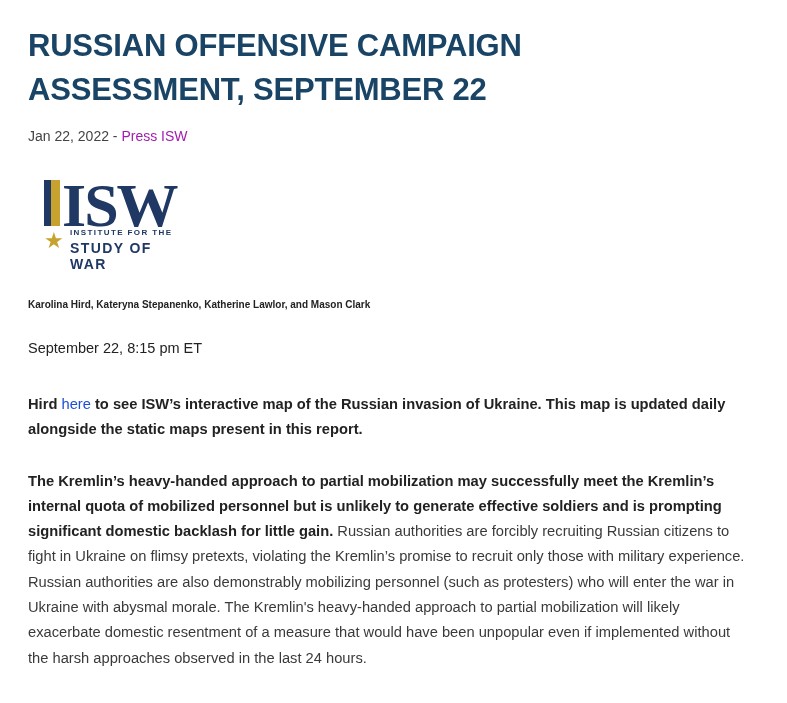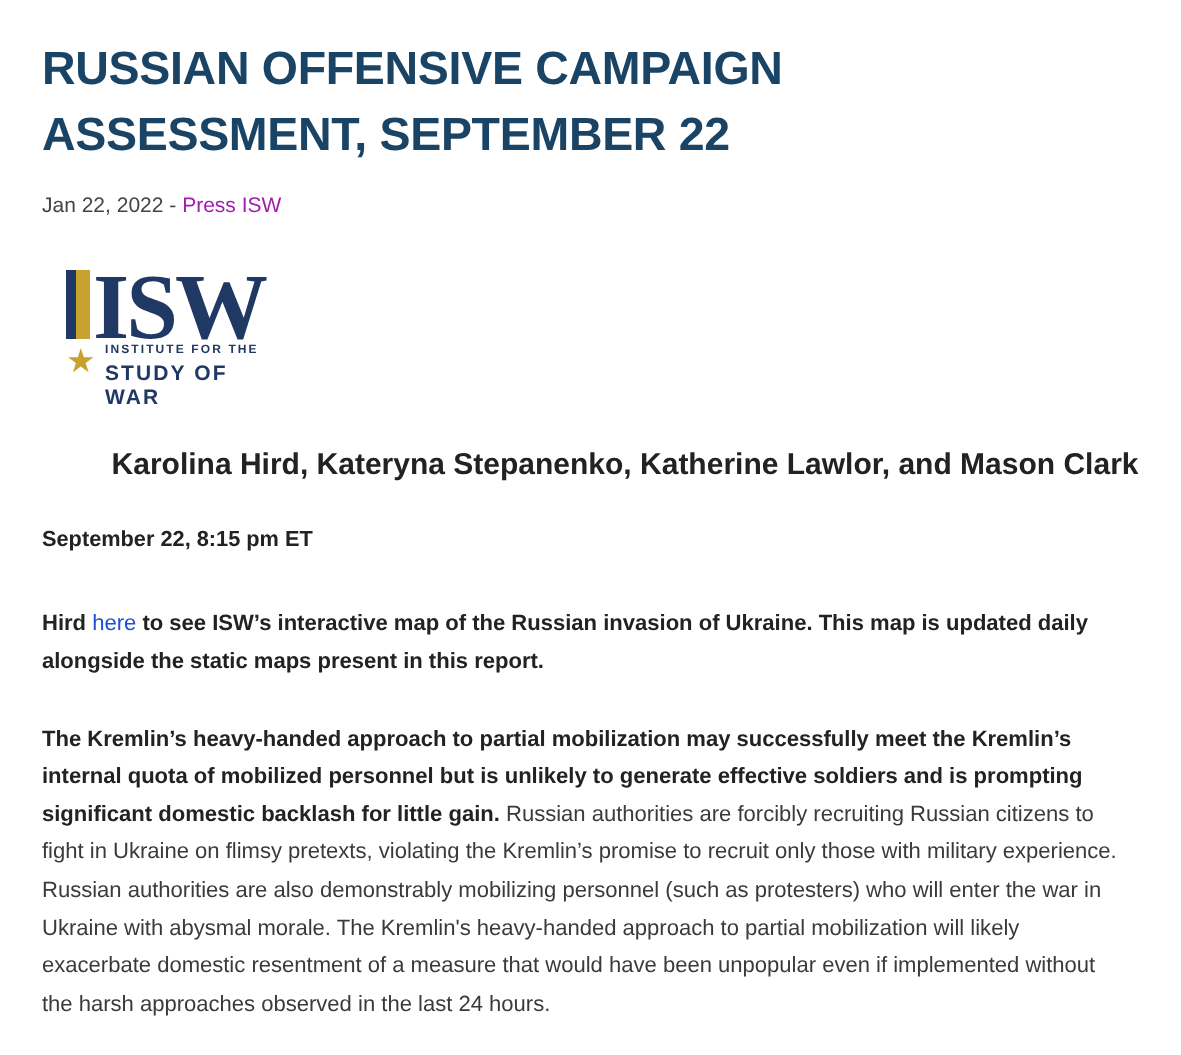--- a/index.html
+++ b/index.html
@@ -87,29 +87,28 @@
     position: absolute;
     left: 28px;
     top: 62px;
     font-family: "Liberation Sans", sans-serif;
     font-size: 14px;
     font-weight: bold;
     letter-spacing: 1.4px;
     color: #1f3864;
   }
   .byline {
-    font-size: 20px;
+    font-size: 10px;
     font-weight: bold;
     color: #222222;
     margin: 0 0 30px 0;
-    text-align: right;
   }
   .timestamp {
     font-size: 14.5px;
-    font-weight: bold;
+    font-weight: normal;
     color: #222222;
     margin: 0 0 36px 0;
   }
   p.body {
     font-size: 14.7px;
     line-height: 1.72;
     color: #3a3a3a;
     margin: 0 0 26px 0;
     max-width: 720px;
   }

